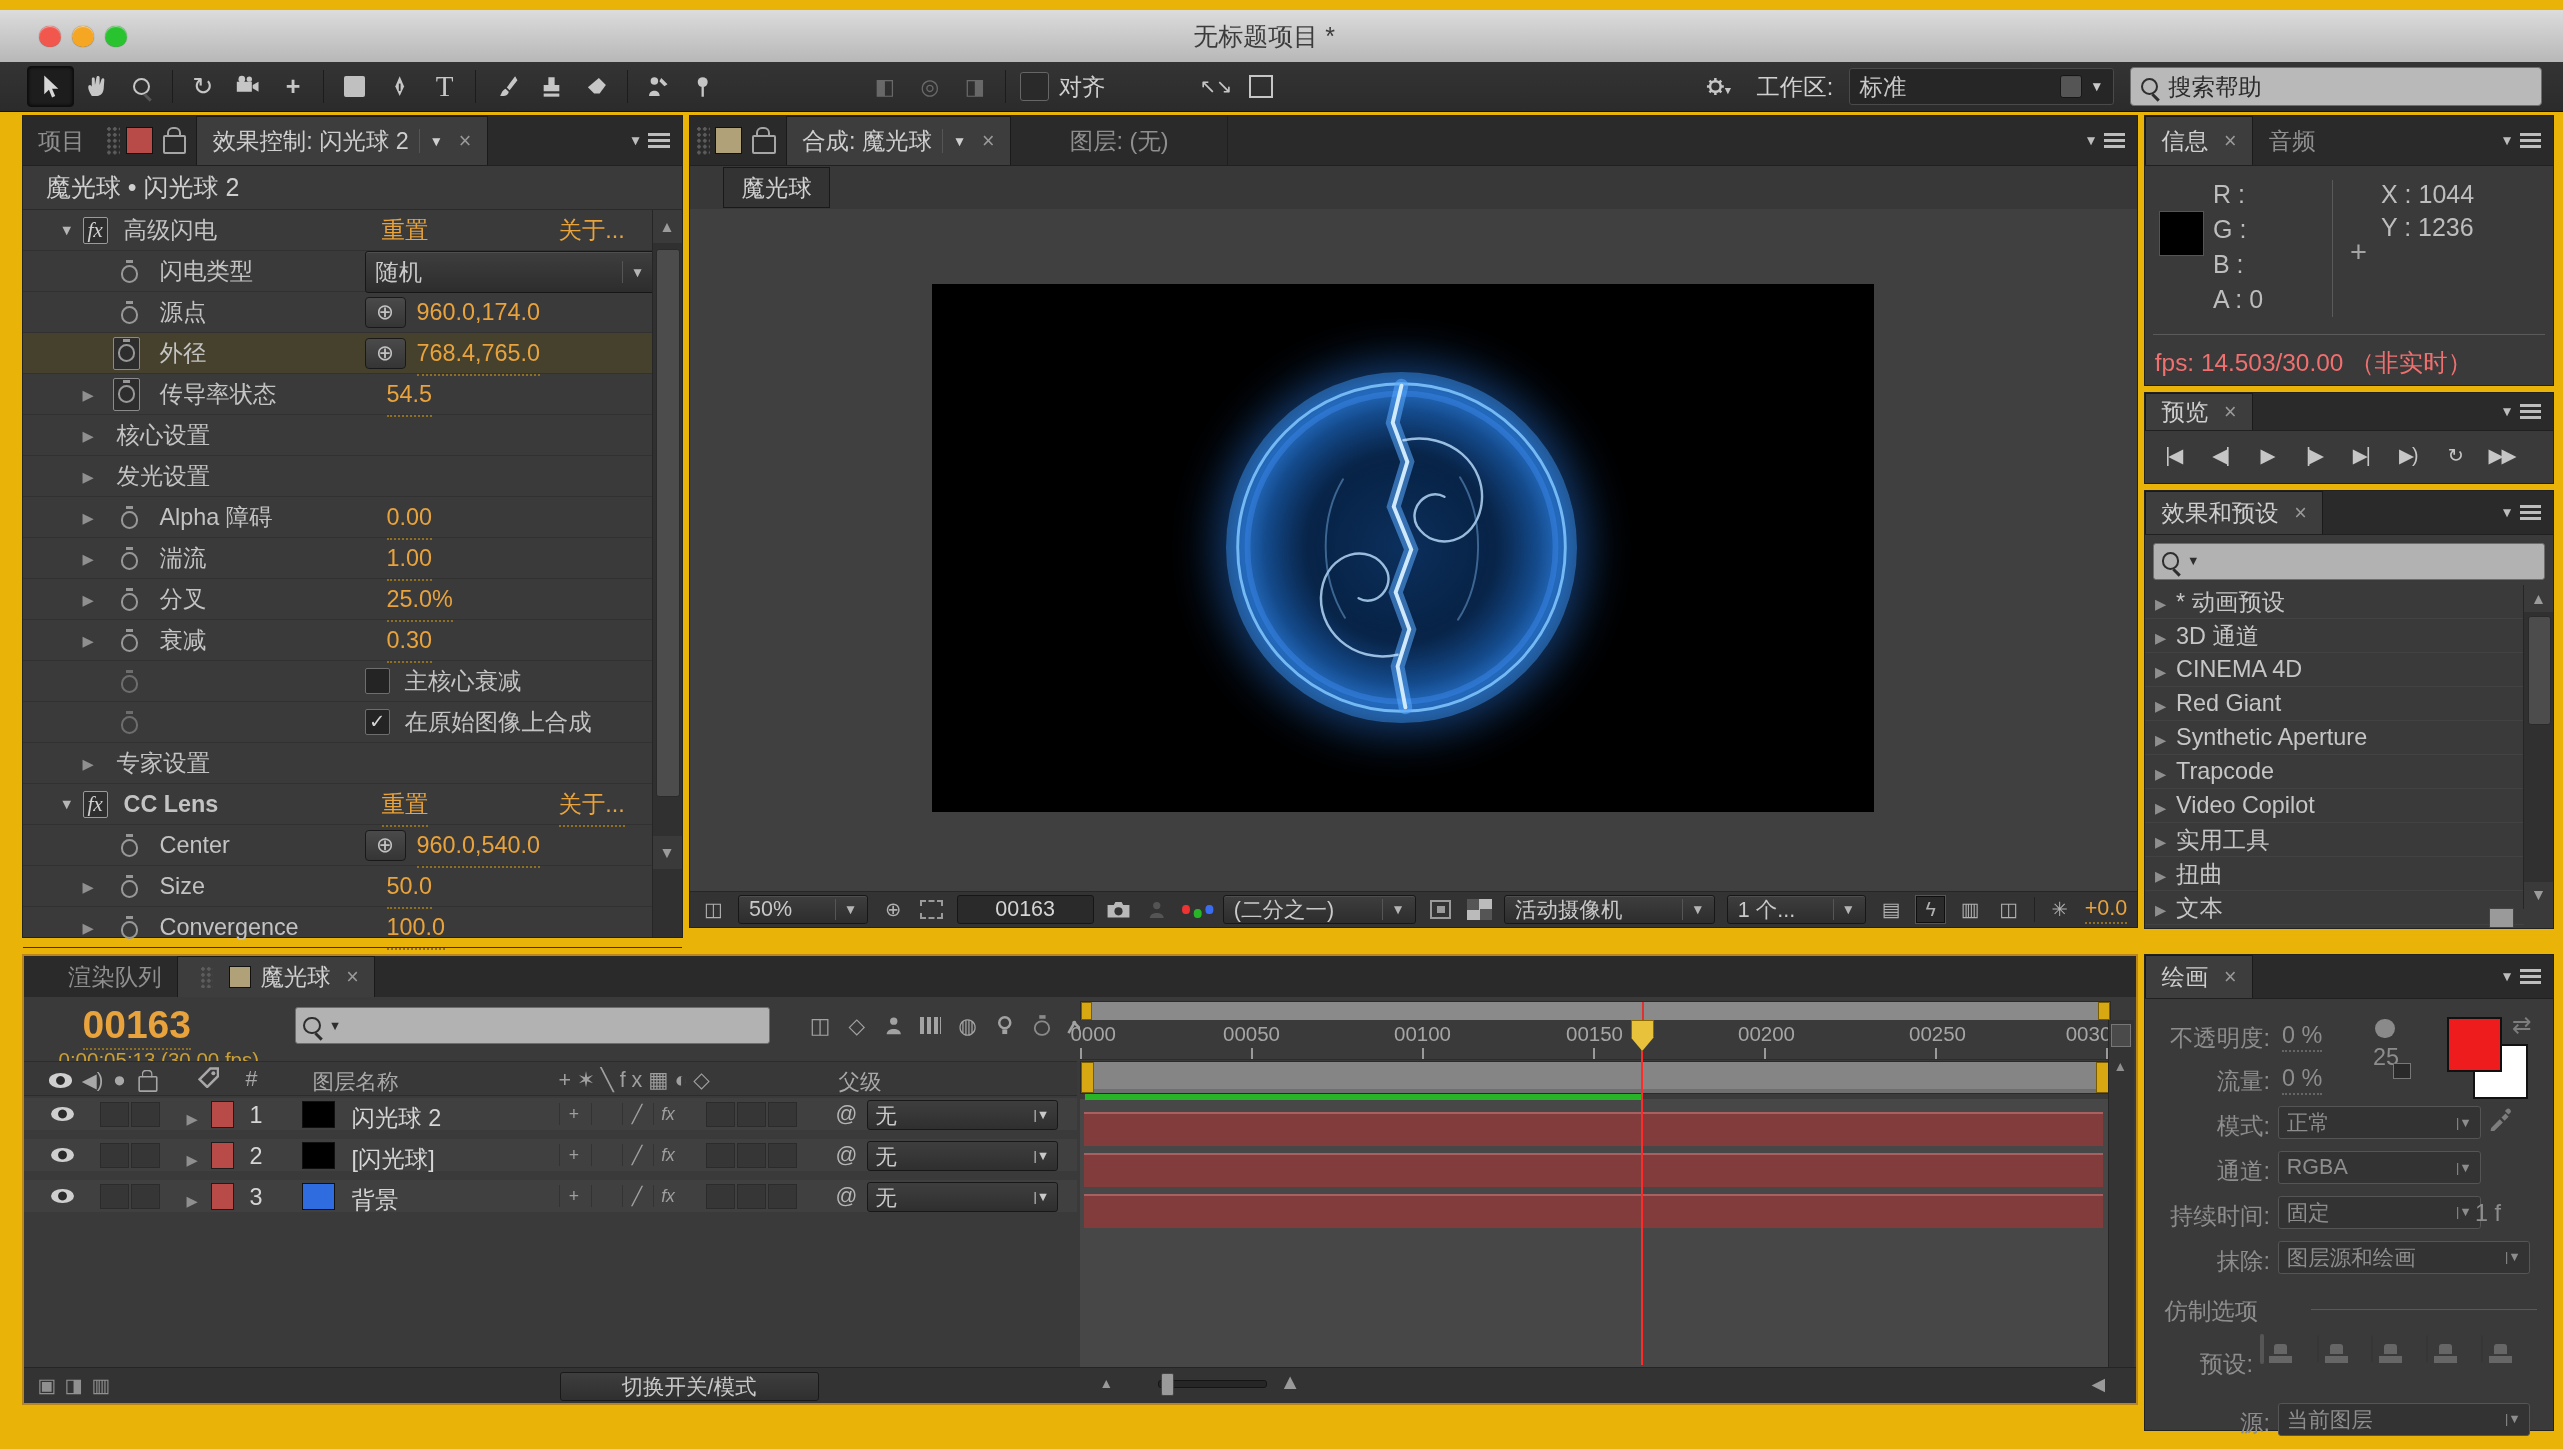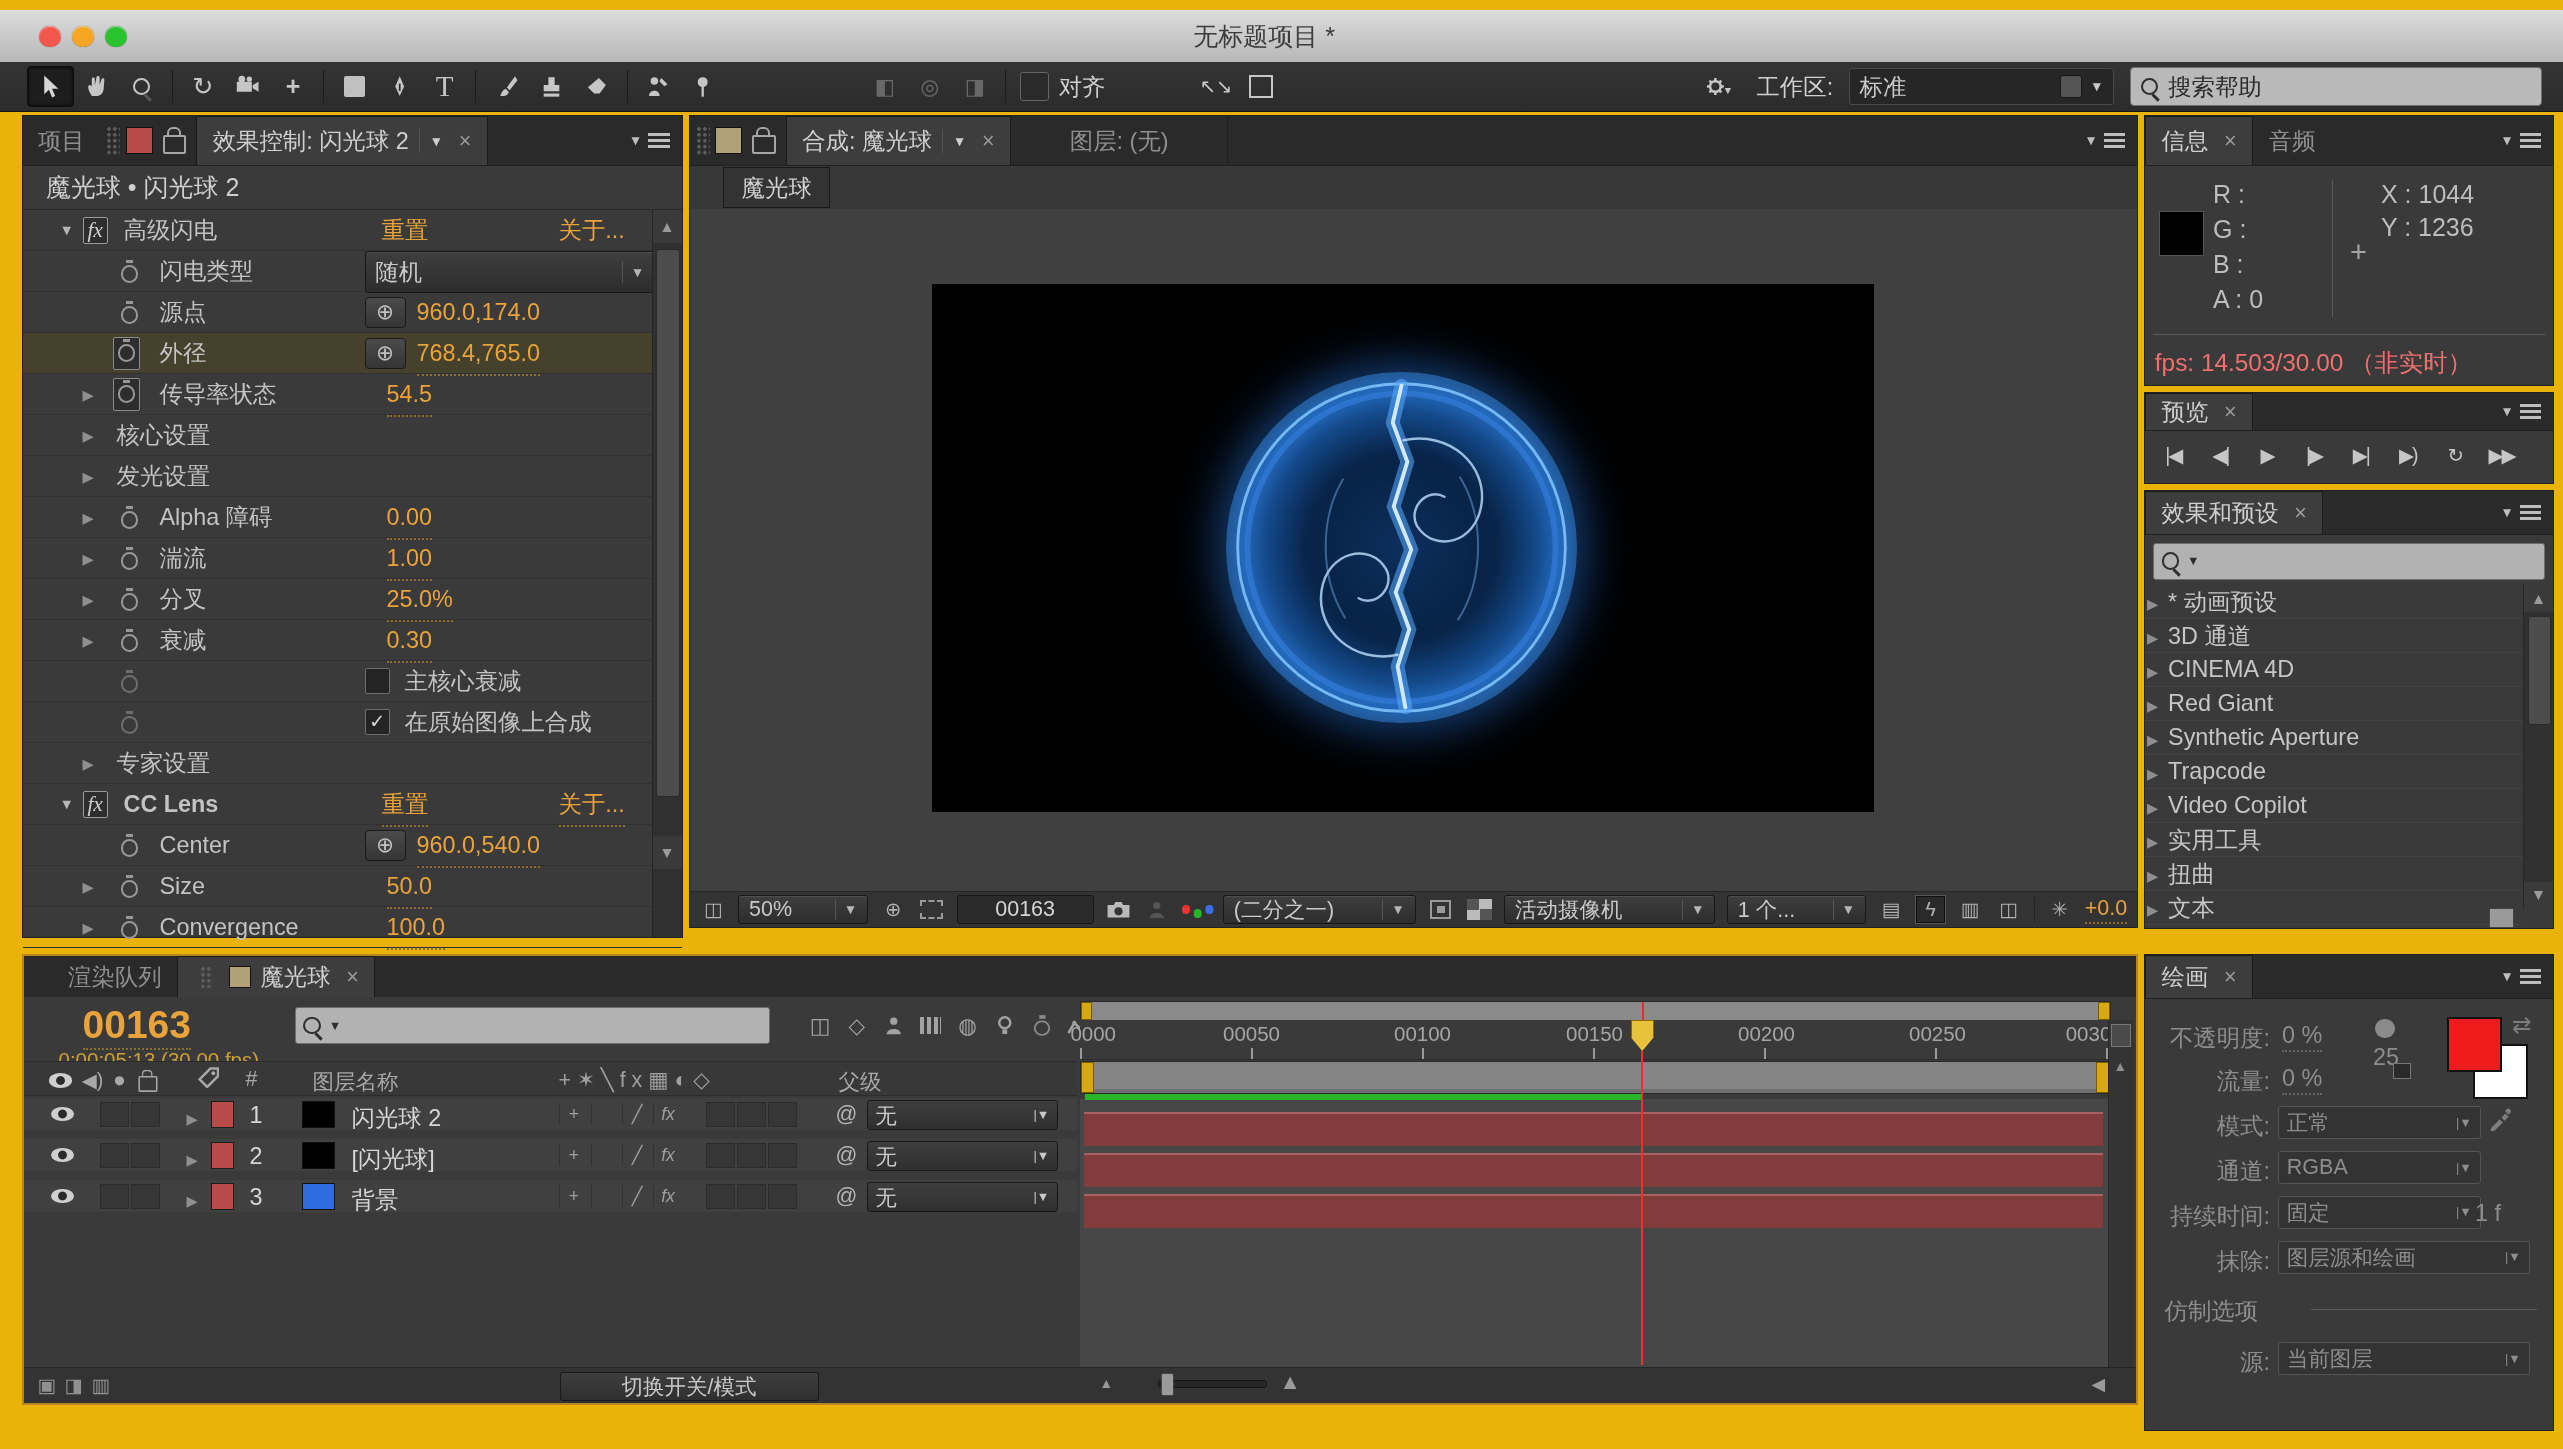--- a/index.html
+++ b/index.html
@@ -107,21 +107,21 @@
   .info-body{position:relative;height:220px;font-size:25px;color:#bdbdbd;}
   .fpsline{color:#f07070;font-size:24.4px;}
   #previewPanel{left:2144px;top:392px;width:410px;height:92px;}
   .pv-row{display:flex;align-items:center;gap:5.9px;padding:7.8px 7.8px 0 7.8px;}
   .tbtn{width:41px;height:33px;display:flex;align-items:center;justify-content:center;
     color:#c6c6c6;font-size:19.5px;letter-spacing:-2px;}
   #fxpPanel{left:2144px;top:490px;width:410px;height:439px;}
   .searchbox{margin:7.8px;height:35px;background:#b2b2b2;border:1px solid #6d6d6d;border-radius:2.9px;
     display:flex;align-items:center;gap:7.8px;padding:0 7.8px;color:#2c2c2c;font-size:21.5px;}
   .eplist{position:absolute;left:0;right:29px;top:94px;bottom:19.5px;}
-  .epitem{height:33px;display:flex;align-items:center;gap:9.8px;padding-left:2px;
+  .epitem{height:33px;display:flex;align-items:center;gap:9.8px;padding-left:10px;
     border-bottom:1px solid #424242;font-size:23.4px;color:#c6c6c6;}
   #paintPanel{left:2144px;top:954px;width:410px;height:477px;}
   .prow{position:relative;height:37px;font-size:23.4px;color:#8d8d8d;}
   .prow .lab{position:absolute;right:283px;top:5.9px;white-space:nowrap;}
   .prow .val{position:absolute;left:137px;top:5.9px;}
   .pdd{position:absolute;left:133px;top:2px;width:185px;height:31px;background:#333;
     border:1px solid #555;border-radius:2.9px;display:flex;align-items:center;padding:0 7.8px;color:#8d8d8d;font-size:21.5px;}
   .stamp{width:39px;height:37px;background:#3f3f3f;border:1px solid #343434;border-radius:2.9px;position:relative;opacity:.55;}
   .stamp::before{content:'';position:absolute;left:11.7px;top:7.8px;width:13.7px;height:9.8px;background:#8a8a8a;border-radius:2.9px 2.9px 0 0;}
   .stamp::after{content:'';position:absolute;left:6.8px;top:19.5px;width:23.4px;height:7.8px;background:#8a8a8a;}
@@ -791,20 +791,28 @@
         <span class="lab">抹除:</span>
         <div class="pdd" style="width:234px;gap:48px;">
             <span>图层源和绘画</span>
             <span style="margin-left:auto;font-size:12.7px;">|▼</span>
           </div>
       </div>
       <div class="prow" style="marg in-top:11.7px;margin-top:13.7px;">
         <span class="abs" style="left:19.5px;top:5.9px;color:#8d8d8d;">仿制选项</span>
         <span class="abs" style="left:166px;top:19.5px;right:15.6px;height:1px;background:#5a5a5a;"></span>
       </div>
+      <div class="prow" style="margin-top:9.8px;height:51px;">
+        <span class="lab" style="right:300px;top:11.7px;">预设:</span>
+        <span class="abs stamp" style="left:115px;border:2px solid #6e6e6e;"></span>
+        <span class="abs stamp" style="left:168px;"></span>
+        <span class="abs stamp" style="left:220px;"></span>
+        <span class="abs stamp" style="left:273px;"></span>
+        <span class="abs stamp" style="left:326px;"></span>
+      </div>
       <div class="prow" style="margin-top:13.7px;">
         <span class="lab">源:</span>
         <div class="pdd" style="width:234px;">
             <span>当前图层</span>
             <span style="margin-left:auto;font-size:12.7px;">|▼</span>
           </div>
       </div>
     </div>
   </div>
 

